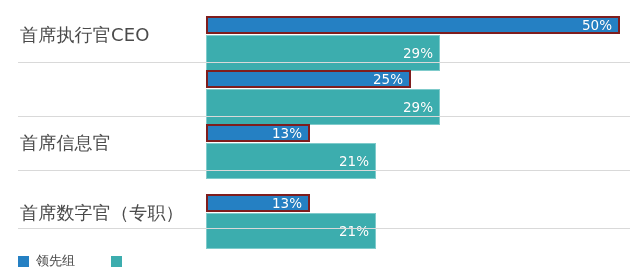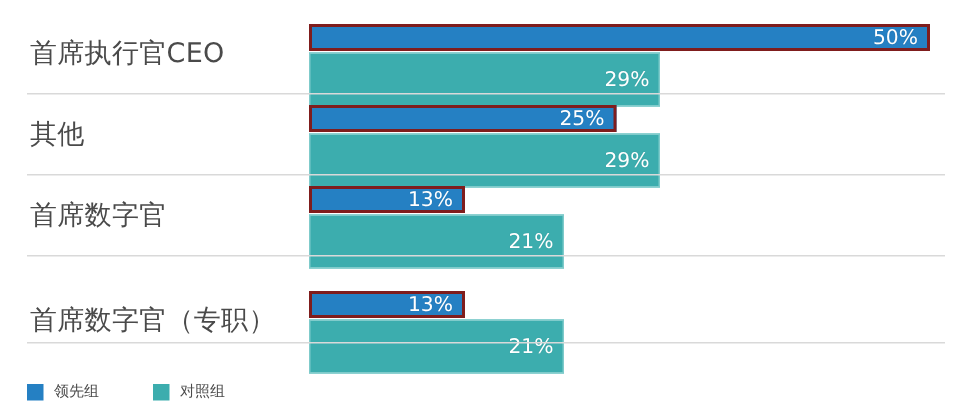--- a/index.html
+++ b/index.html
@@ -111,21 +111,21 @@
   }
   .legend-swatch {
     width: 11px;
     height: 11px;
     margin-right: 7px;
     display: inline-block;
   }
   .swatch-lead { background: #2580c3; }
   .swatch-ctrl { background: #3cadae; }
   .legend-label {
-    font-size: 10px;
+    font-size: 13px;
     color: #4a4a4a;
     white-space: nowrap;
   }
 </style>
 </head>
 <body>
 
 <div id="chart-root">
 
   <div class="plot-area">
@@ -136,33 +136,32 @@
         <div class="bar bar-lead" style="width: 414px;">
           <span class="bar-value">50%</span>
         </div>
         <div class="bar bar-ctrl" style="width: 234px;">
           <span class="bar-value">29%</span>
         </div>
       </div>
     </div>
 
     <div class="cat-row row-1">
-      <div class="cat-label">其他</div>
       <div class="bars">
         <div class="bar bar-lead" style="width: 205px;">
           <span class="bar-value">25%</span>
         </div>
         <div class="bar bar-ctrl" style="width: 234px;">
           <span class="bar-value">29%</span>
         </div>
       </div>
     </div>
 
     <div class="cat-row row-2">
-      <div class="cat-label">首席数字官</div>
+      <div class="cat-label">首席信息官</div>
       <div class="bars">
         <div class="bar bar-lead" style="width: 104px;">
           <span class="bar-value">13%</span>
         </div>
         <div class="bar bar-ctrl" style="width: 170px;">
           <span class="bar-value">21%</span>
         </div>
       </div>
     </div>
 
@@ -185,17 +184,16 @@
 
   </div>
 
   <div class="legend">
     <div class="legend-item">
       <span class="legend-swatch swatch-lead"></span>
       <span class="legend-label">领先组</span>
     </div>
     <div class="legend-item">
       <span class="legend-swatch swatch-ctrl"></span>
-      <span class="legend-label">对照组</span>
     </div>
   </div>
 
 </div>
 
 </body></html>

